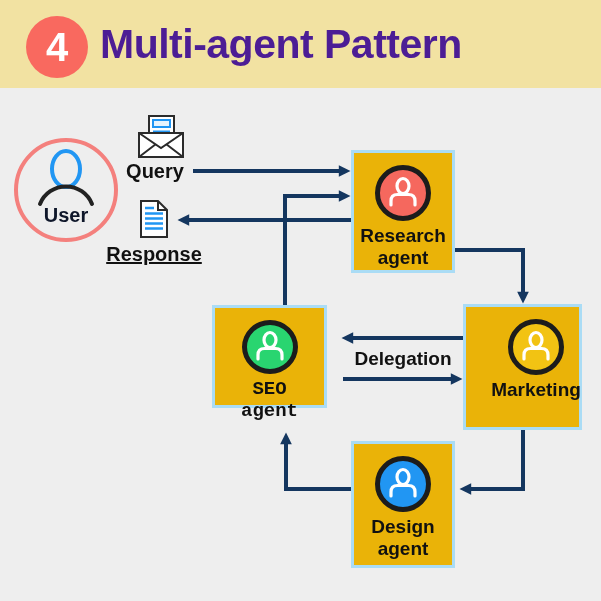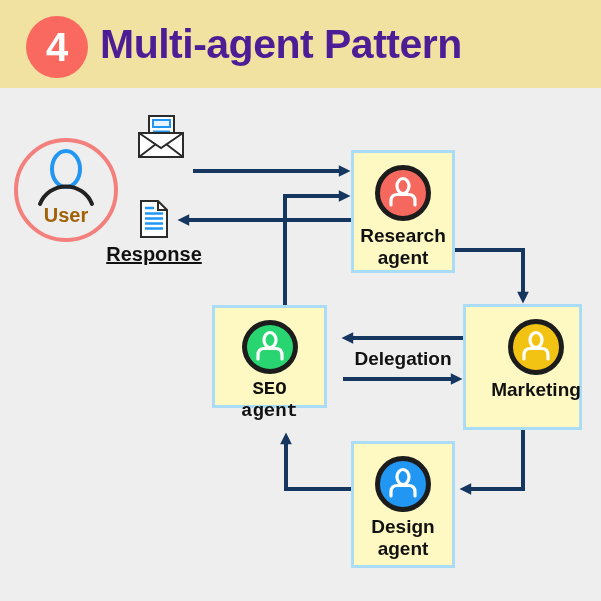--- a/index.html
+++ b/index.html
@@ -28,31 +28,31 @@
   
   .abs{position:absolute;}
 
   
   .user-circle{
     left:14px;top:138px;width:104px;height:104px;border-radius:50%;
     border:4px solid #f4807d;box-sizing:border-box;
   }
   .user-label{
     position:absolute;left:0;top:62px;width:96px;text-align:center;
-    font-size:20px;font-weight:700;color:#a16207;
+    font-size:20px;font-weight:700;color:#0f172a;
   }
 
   
   .io-label{
     font-size:20px;font-weight:700;color:#111;text-align:center;
   }
 
   
   .agent-box{
-    position:absolute;background:#fef9c3;border:3px solid #aadcf5;
+    position:absolute;background:#eab308;border:3px solid #aadcf5;
     box-sizing:border-box;display:flex;flex-direction:column;align-items:center;
   }
   .avatar{
     width:56px;height:56px;border-radius:50%;
     border:5px solid #1c1c1c;box-sizing:border-box;
     margin:12px auto 0;display:flex;align-items:center;justify-content:center;
   }
   .agent-label{
     margin-top:4px;font-size:19px;font-weight:700;color:#111;
     text-align:center;line-height:1.18;
@@ -101,20 +101,21 @@
     <div class="user-label">User</div>
   </div>
 
   <svg class="abs" style="left:137px;top:114px;" width="48" height="46" viewBox="0 0 48 46">
     <rect x="12" y="2" width="25" height="26" fill="#ffffff" stroke="#2b2b2b" stroke-width="2"></rect>
     <rect x="16" y="6" width="17" height="7" fill="#e8f4fd" stroke="#2196f3" stroke-width="2"></rect>
     <path d="M16,17.5 H33 M16,22 H33" stroke="#2196f3" stroke-width="2" fill="none"></path>
     <path d="M2,19 H46 V43 H2 Z" fill="#ffffff" stroke="#2b2b2b" stroke-width="2"></path>
     <path d="M2,19 L24,34 L46,19 M2,43 L19,30 M46,43 L29,30" fill="none" stroke="#2b2b2b" stroke-width="2"></path>
   </svg>
+  <div class="abs io-label" style="left:110px;top:160px;width:90px;">Query</div>
 
   <svg class="abs" style="left:139px;top:199px;" width="30" height="40" viewBox="0 0 30 40">
     <path d="M2,2 H19 L28,11 V38 H2 Z" fill="#ffffff" stroke="#2b2b2b" stroke-width="2"></path>
     <path d="M19,2 V11 H28" fill="none" stroke="#2b2b2b" stroke-width="2"></path>
     <path d="M6,9 H15 M6,14.5 H24 M6,19.5 H24 M6,24.5 H24 M6,29.5 H24" stroke="#2196f3" stroke-width="2.4" fill="none"></path>
   </svg>
   <div class="abs io-label" style="left:104px;top:243px;width:100px;text-decoration:underline;">Response</div>
 
   <div class="abs delegation-label">Delegation</div>
 

